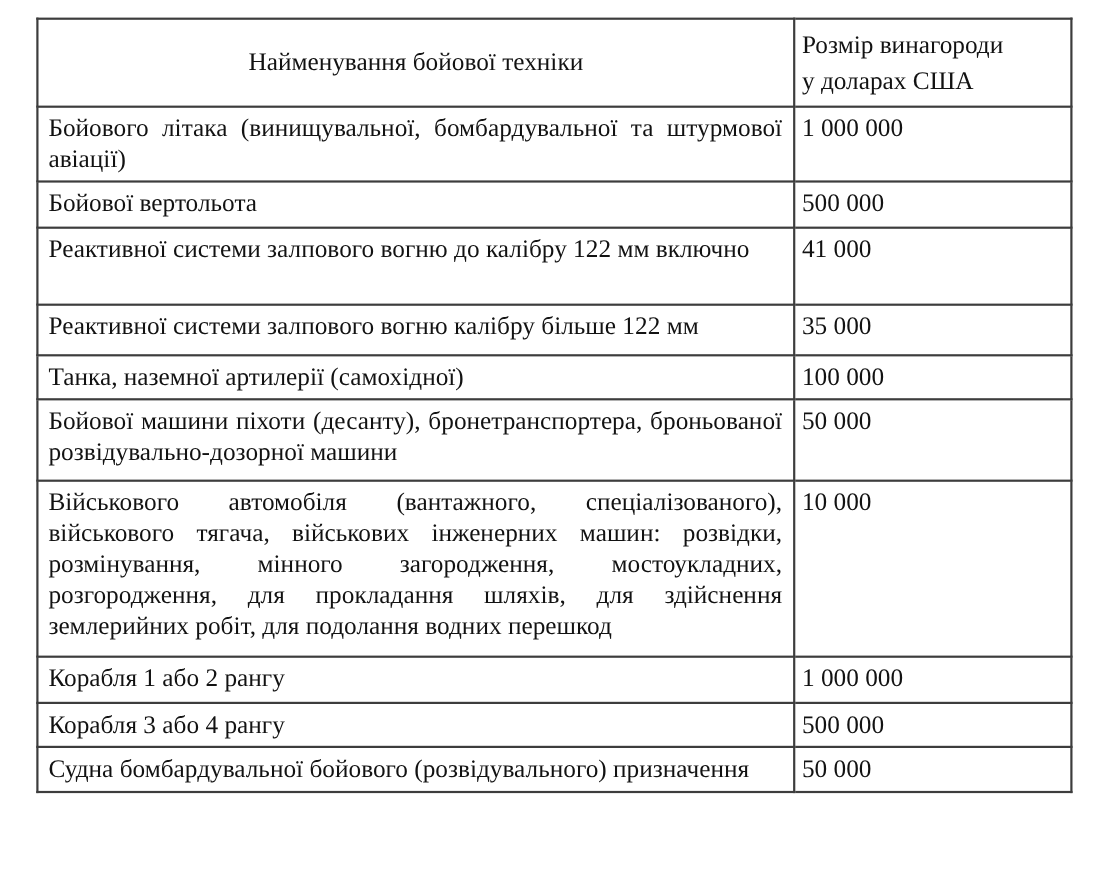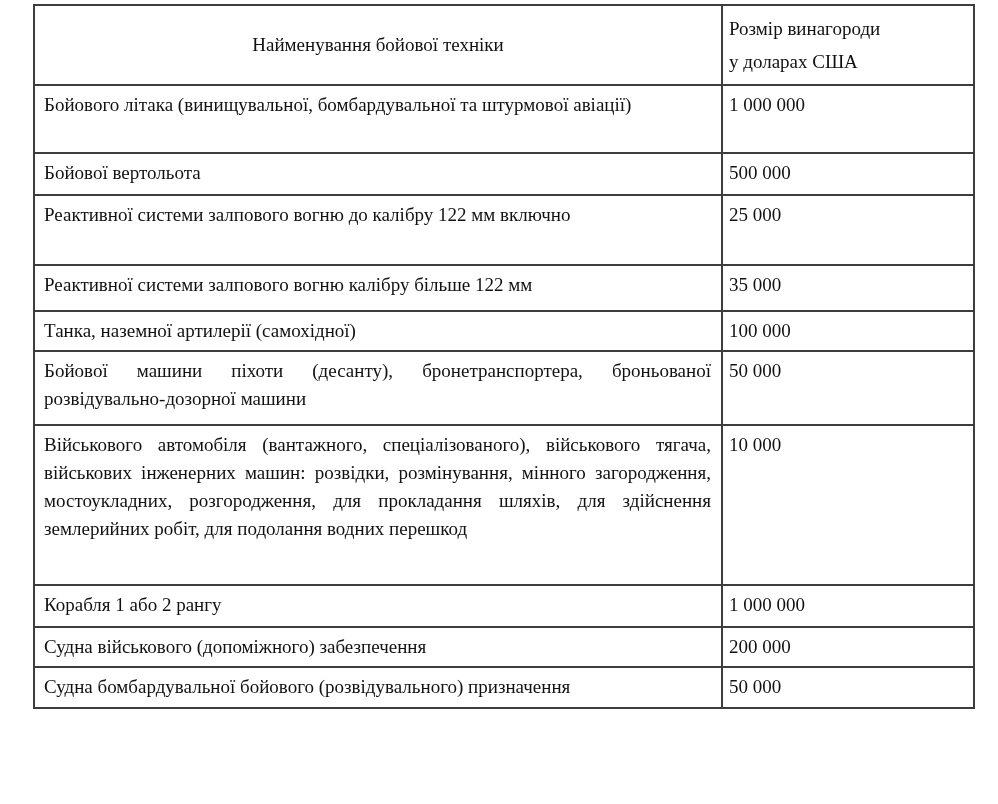--- a/index.html
+++ b/index.html
@@ -23,25 +23,25 @@
   .page {
     position: absolute;
     left: 0; top: 0;
     width: 998px;
     height: 804px;
     background: var(--bg-color);
   }
   table.reward-table {
     position: absolute;
     left: 33px;
-    top: 4px;
+    top: 16px;
     width: 940px;
     border-collapse: collapse;
     table-layout: fixed;
-    font-size: 19px;
+    font-size: 23px;
     line-height: 28px;
   }
   table.reward-table th,
   table.reward-table td {
     border: 2px solid var(--border-color);
     font-weight: normal;
     background: var(--bg-color);
   }
   col.col-name   { width: 688px; }
   col.col-reward { width: 252px; }
@@ -103,21 +103,21 @@
         <tr>
     <td class="name-cell">Бойового літака (винищувальної, бомбардувальної та штурмової авіації)</td>
     <td class="reward-cell">1 000 000</td>
   </tr>
         <tr>
     <td class="name-cell">Бойової вертольота</td>
     <td class="reward-cell">500 000</td>
   </tr>
         <tr>
     <td class="name-cell">Реактивної системи залпового вогню до калібру 122 мм включно</td>
-    <td class="reward-cell">25 000</td>
+    <td class="reward-cell">41 000</td>
   </tr>
         <tr>
     <td class="name-cell">Реактивної системи залпового вогню калібру більше 122 мм</td>
     <td class="reward-cell">35 000</td>
   </tr>
         <tr>
     <td class="name-cell">Танка, наземної артилерії (самохідної)</td>
     <td class="reward-cell">100 000</td>
   </tr>
         <tr>
@@ -126,22 +126,22 @@
   </tr>
         <tr>
     <td class="name-cell">Військового автомобіля (вантажного, спеціалізованого), військового тягача, військових інженерних машин: розвідки, розмінування, мінного загородження, мостоукладних, розгородження, для прокладання шляхів, для здійснення землерийних робіт, для подолання водних перешкод</td>
     <td class="reward-cell">10 000</td>
   </tr>
         <tr>
     <td class="name-cell">Корабля 1 або 2 рангу</td>
     <td class="reward-cell">1 000 000</td>
   </tr>
         <tr>
-    <td class="name-cell">Судна військового (допоміжного) забезпечення</td>
-    <td class="reward-cell">200 000</td>
+    <td class="name-cell">Корабля 3 або 4 рангу</td>
+    <td class="reward-cell">500 000</td>
   </tr>
         <tr>
     <td class="name-cell">Судна бомбардувальної бойового (розвідувального) призначення</td>
     <td class="reward-cell">50 000</td>
   </tr>
       </tbody>
   </table>
 </div>
 
 </body></html>

